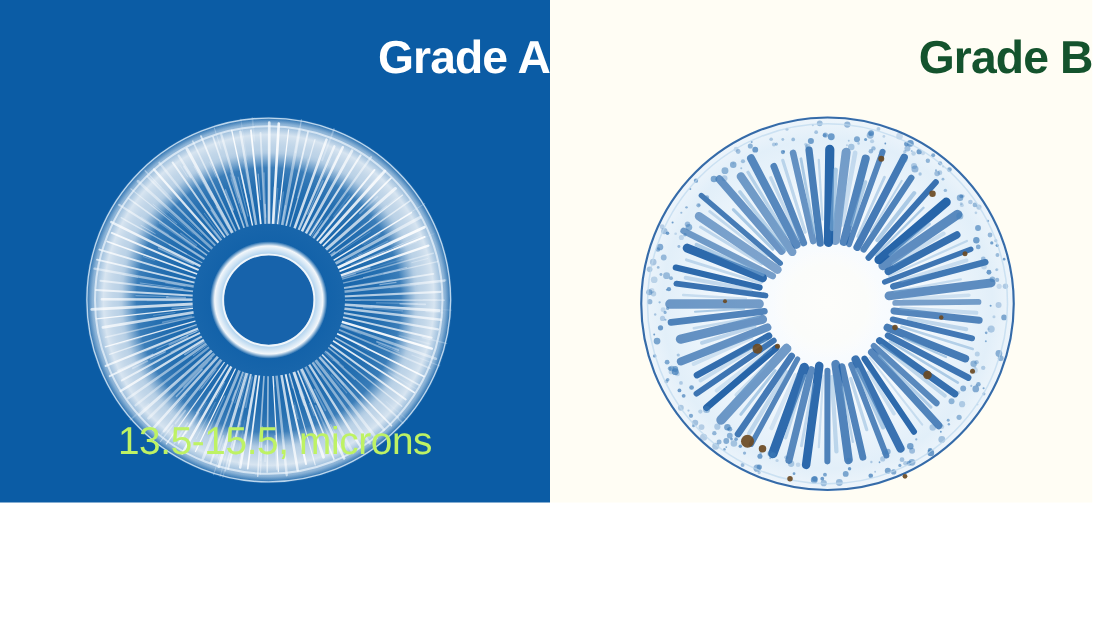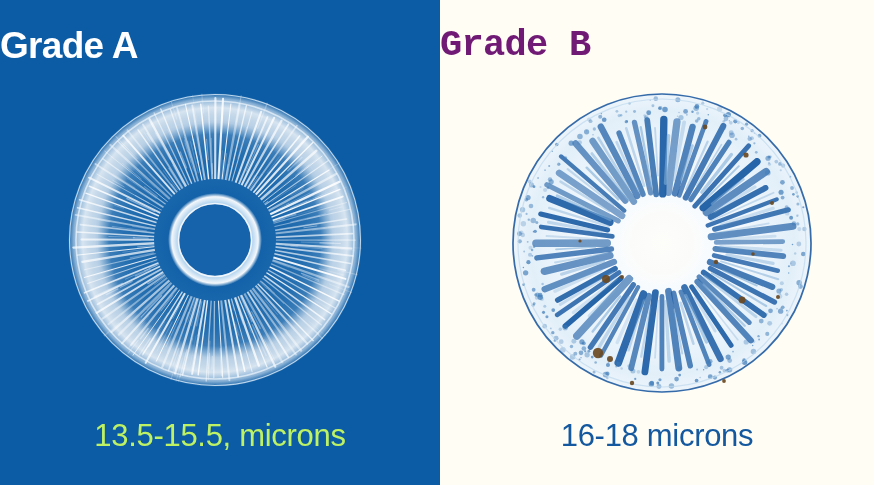--- a/index.html
+++ b/index.html
@@ -15,25 +15,25 @@
     position: relative;
     width: 874px;
     height: 495px;
     overflow: hidden;
     display: flex;
   }
 
   
   .panel {
     position: relative;
-    height: 485px;
+    height: 402px;
     overflow: hidden;
     display: flex;
     flex-direction: column;
-    align-items: flex-start;
+    align-items: flex-end;
   }
   .panel-a {
     width: 440px;
     background: #0b5ca5;
   }
   .panel-b {
     width: 434px;
     background: #fffdf4;
   }
 
@@ -42,21 +42,21 @@
     position: relative;
     z-index: 5;
     font-size: 37px;
     font-weight: bold;
     letter-spacing: -0.7px;
     line-height: 1;
     margin-top: 27px;
     white-space: nowrap;
   }
   .title-a { color: #ffffff; }
-  .title-b { color: #701a75; font-family: Liberation Mono, monospace; }
+  .title-b { color: #14532d; }
 
   
   .caption {
     position: absolute;
     left: 0;
     right: 0;
     bottom: 34px;
     text-align: center;
     font-size: 31px;
     font-weight: normal;
@@ -888,15 +888,14 @@
             <circle cx="236" cy="64" r="2.6" fill="#6b4a22" opacity="0.92"></circle>
             <circle cx="262" cy="112" r="2" fill="#6b4a22" opacity="0.92"></circle>
             <circle cx="122" cy="292" r="2.2" fill="#6b4a22" opacity="0.92"></circle>
             <circle cx="214" cy="290" r="1.9" fill="#6b4a22" opacity="0.92"></circle>
             <circle cx="70" cy="150" r="1.6" fill="#6b4a22" opacity="0.92"></circle>
             <circle cx="268" cy="206" r="2" fill="#6b4a22" opacity="0.92"></circle>
           </g>
       </svg>
     </div>
 
-    <div class="caption caption-b">16-18 microns</div>
   </div>
 </div>
 
 </body></html>

